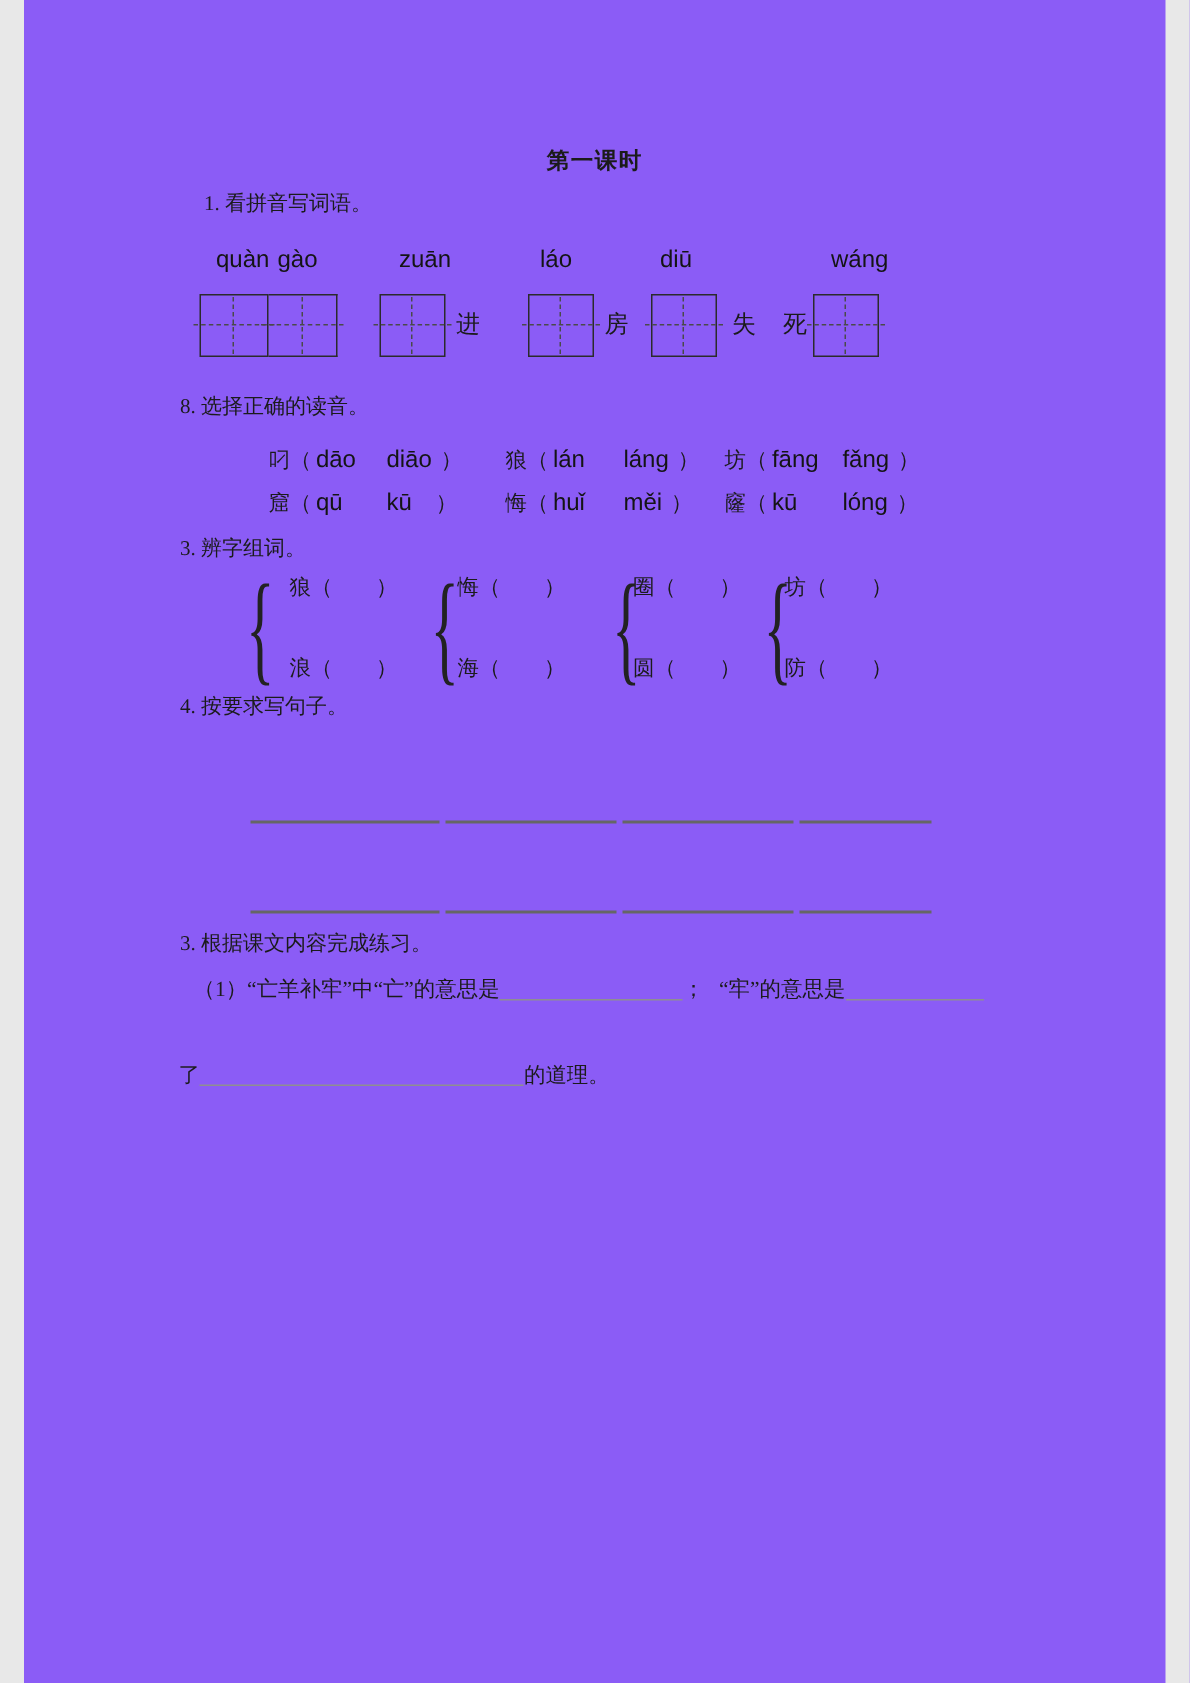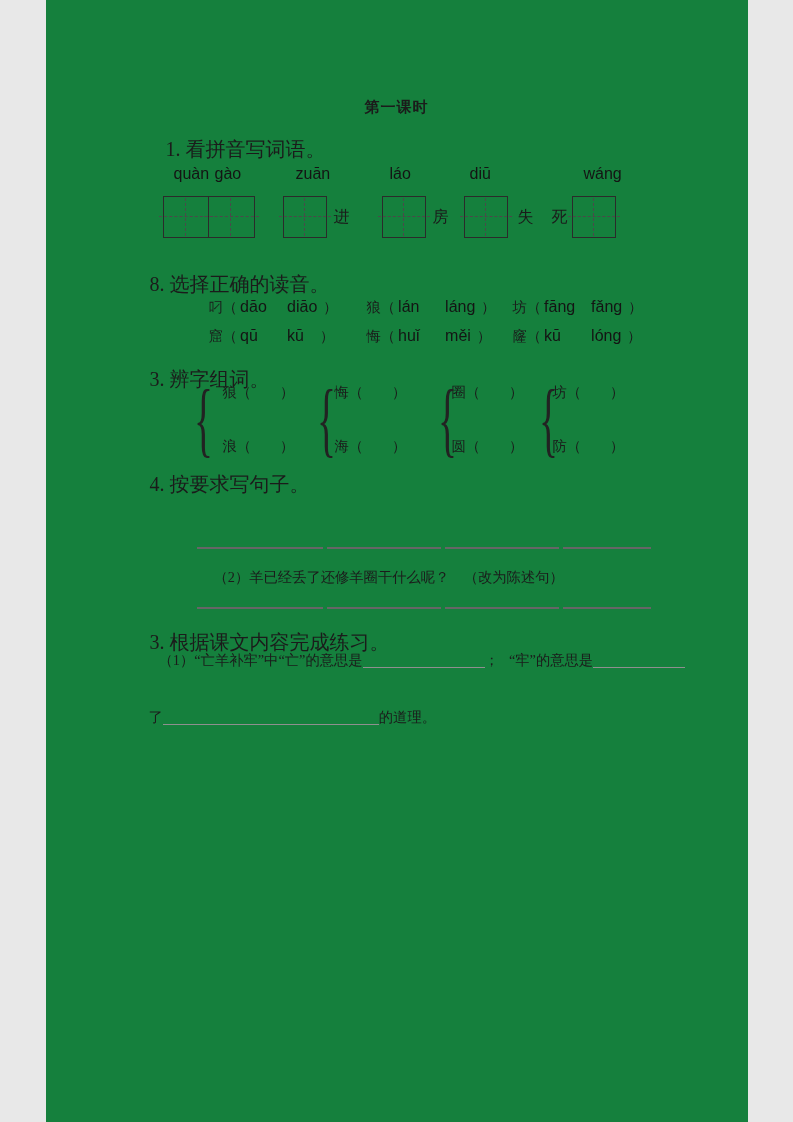--- a/index.html
+++ b/index.html
@@ -1,32 +1,32 @@
 <!DOCTYPE html>
 <html><head>
 <meta charset="utf-8">
 <style>
   html,body{margin:0;padding:0;background:#e8e8e8;}
   .page{
     position:relative;
-    width:702px;height:1122px;
+    width:761px;height:1122px;
     margin:0 auto;
-    background:#15803d;
+    background:#8b5cf6;
     font-family:"Liberation Serif","DejaVu Serif",serif;
     color:#1b1b1b;
     overflow:hidden;
   }
   .abs{position:absolute;white-space:nowrap;}
   .title{
     top:98px;left:0;width:100%;
     text-align:center;
     font-size:15px;font-weight:bold;
     letter-spacing:1px;
   }
-  .qlabel{font-size:20px;line-height:17px;margin-top:13px;}
+  .qlabel{font-size:14px;line-height:17px;}
   .sentence{font-size:14.3px;line-height:18px;}
   .py{
     font-family:"Liberation Sans","DejaVu Sans",sans-serif;
     font-size:16px;line-height:19px;color:#141414;
   }
   
   .boxrow{top:196px;left:0;width:100%;height:44px;}
   .grp{position:absolute;top:0;display:flex;align-items:center;}
   .cellpair{display:flex;}
   .cell{
@@ -171,21 +171,20 @@
     </div>
   </div>
 
   <div class="abs qlabel" style="left:104px;top:463px">4. 按要求写句子。</div>
   <div class="abs ansline" style="left:151px;top:547px">
     <div class="seg" style="width:126px"></div>
       <div class="seg" style="width:114px"></div>
       <div class="seg" style="width:114px"></div>
       <div class="seg" style="width:88px"></div>
   </div>
-  <div class="abs sentence" style="left:168px;top:568px">（2）羊已经丢了还修羊圈干什么呢？　（改为陈述句）</div>
   <div class="abs ansline" style="left:151px;top:607px">
     <div class="seg" style="width:126px"></div>
       <div class="seg" style="width:114px"></div>
       <div class="seg" style="width:114px"></div>
       <div class="seg" style="width:88px"></div>
   </div>
 
   <div class="abs qlabel" style="left:104px;top:621px">3. 根据课文内容完成练习。</div>
   <div class="abs sentence" style="left:113px;top:651px">
     <span>（1）“亡羊补牢”中“亡”的意思是</span><span class="blank" style="width:122px"></span><span>；</span><span class="sp10"></span><span>“牢”的意思是</span><span class="blank" style="width:92px"></span>

